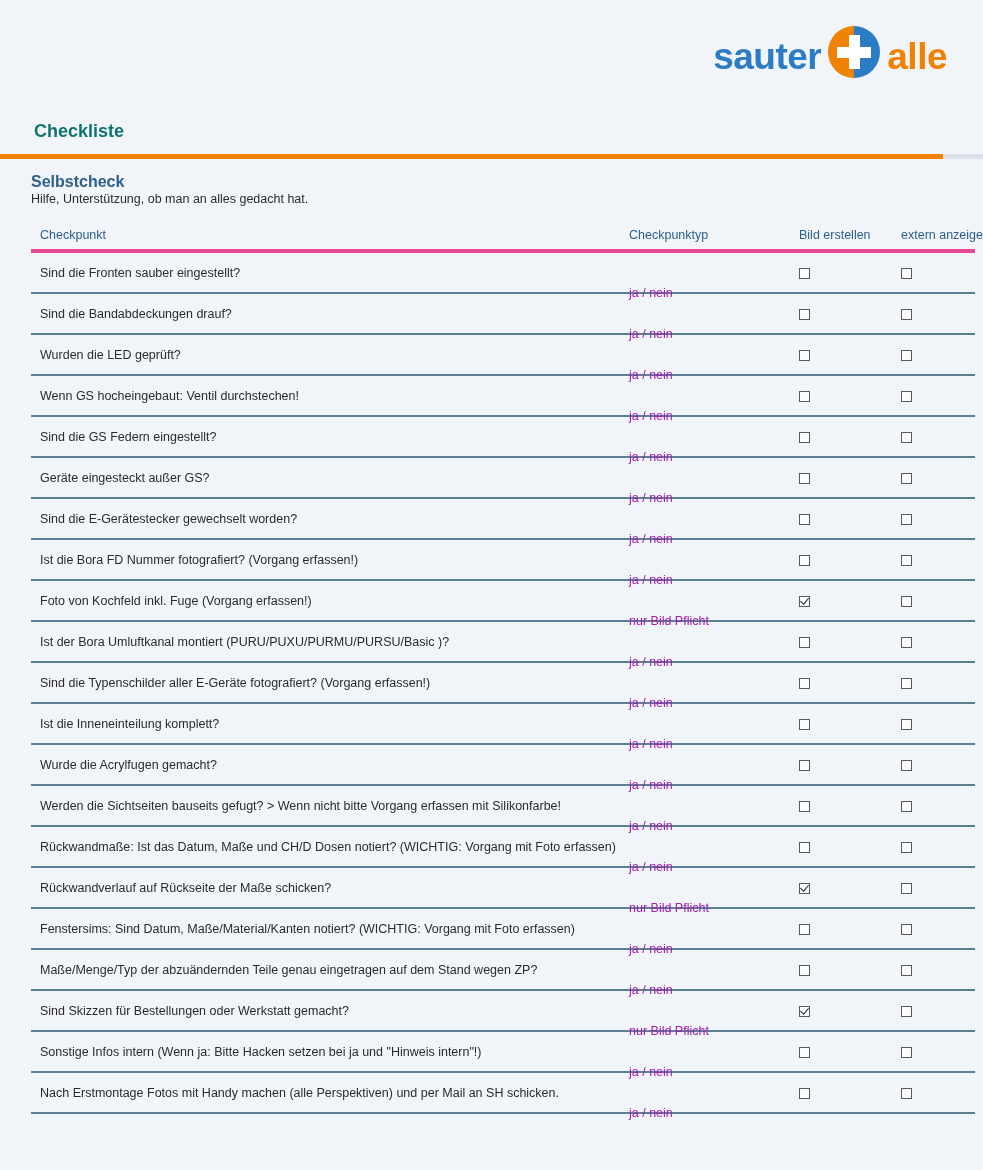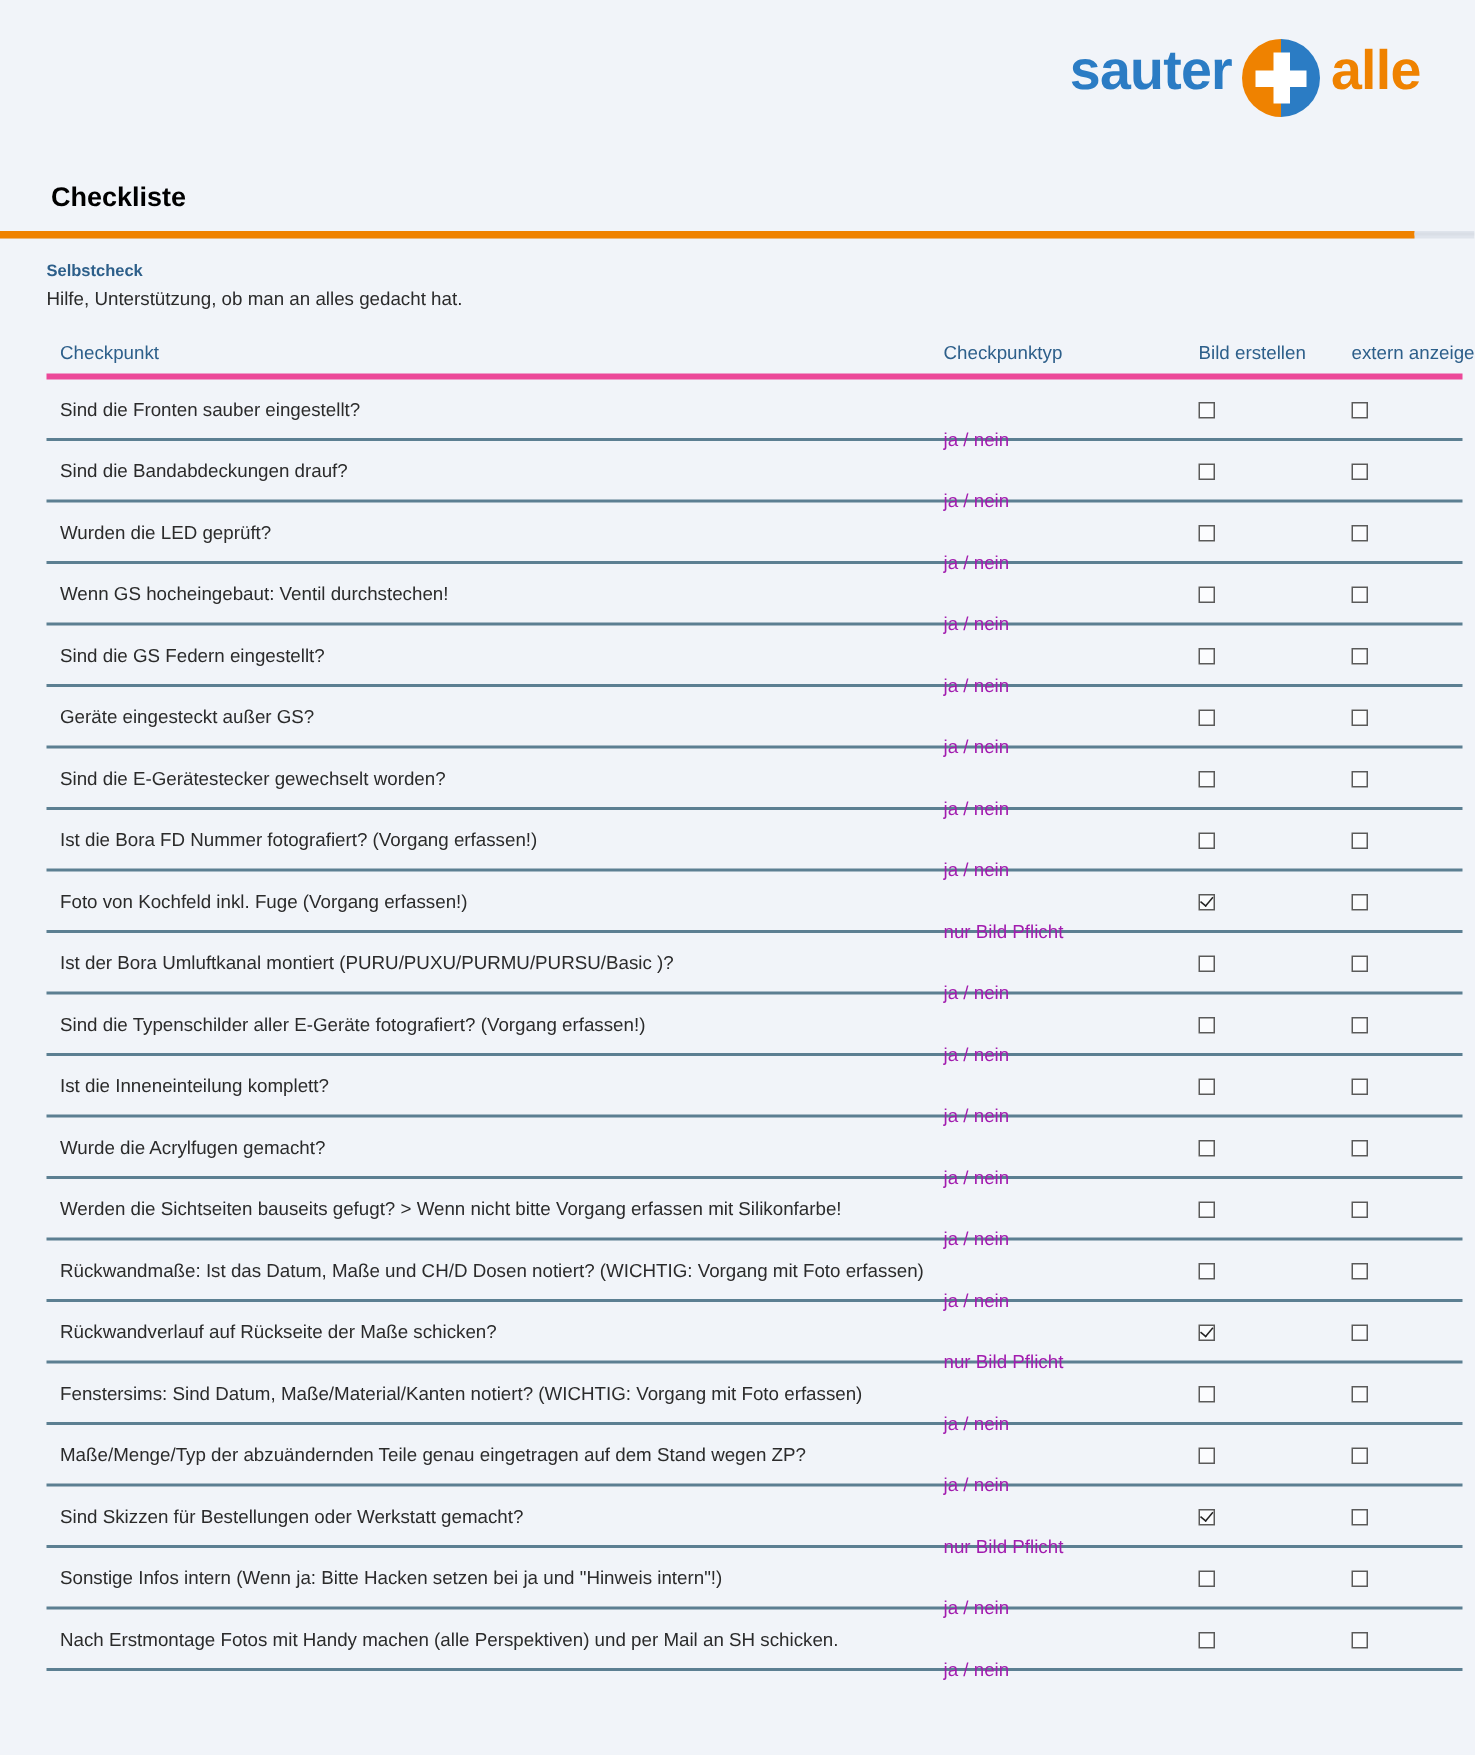--- a/index.html
+++ b/index.html
@@ -18,21 +18,21 @@
   
   .logo-bar {
     height: 108px;
     position: relative;
   }
   .logo {
     position: absolute;
     right: 36px;
     top: 26px;
     display: flex;
-    align-items: flex-start;
+    align-items: flex-end;
     font-size: 37px;
     font-weight: bold;
     letter-spacing: -0.5px;
   }
   .logo-sauter { color: #2b7cc4; }
   .logo-held   { color: #ef8200; }
   .logo-mark {
     width: 52px;
     height: 52px;
     margin: 0 7px;
@@ -73,21 +73,21 @@
   
   .page-title-bar {
     height: 46px;
     padding-left: 34px;
     display: flex;
     align-items: center;
   }
   .page-title {
     font-size: 18px;
     font-weight: bold;
-    color: #000000;
+    color: #0f766e;
   }
   .accent-rule {
     position: relative;
     height: 5px;
     background: #dfe4ec;
   }
   .accent-rule::before {
     content: "";
     position: absolute;
     left: 0; top: 0;
@@ -102,21 +102,21 @@
     right: 0;
     height: 2px;
     background: #d9dee6;
   }
 
   
   .section {
     padding: 14px 0 0 31px;
   }
   .section-title {
-    font-size: 11px;
+    font-size: 16px;
     font-weight: bold;
     color: #2d5f8a;
     line-height: 17px;
   }
   .section-sub {
     font-size: 12.5px;
     color: #2b2b2b;
     line-height: 18px;
     margin-top: 0px;
   }

